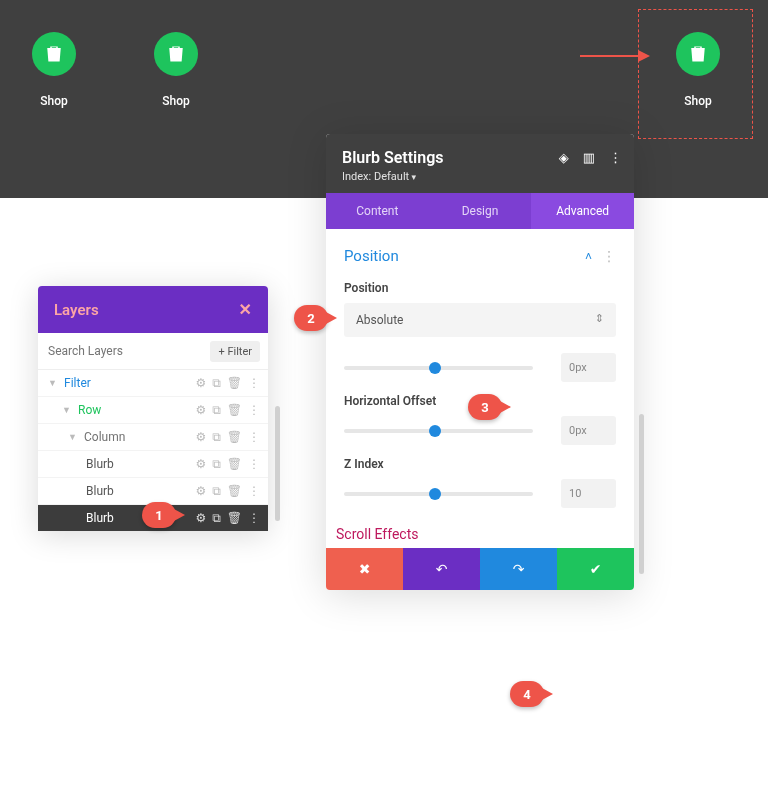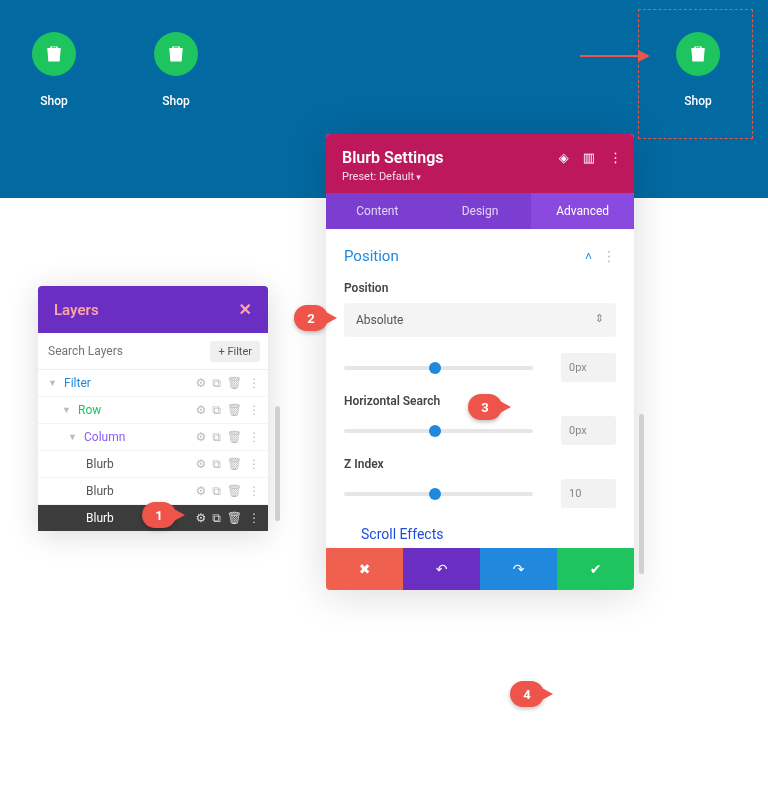--- a/index.html
+++ b/index.html
@@ -1,18 +1,18 @@
 <!DOCTYPE html>
 <html><head>
 <meta charset="utf-8">
 <style>
   * { box-sizing: border-box; margin: 0; padding: 0; font-family: -apple-system, BlinkMacSystemFont, "Segoe UI", Roboto, Arial, sans-serif; }
   body { background: #fff; width: 768px; height: 796px; position: relative; overflow: hidden; }
 
-  .dark-header { background: #0369a1; height: 198px; position: relative; }
+  .dark-header { background: #404040; height: 198px; position: relative; }
   .shop-item { position: absolute; width: 60px; text-align: center; }
   .shop-circle { width: 44px; height: 44px; border-radius: 50%; background: #1ec45d; margin: 0 auto; display: flex; align-items: center; justify-content: center; }
   .shop-circle svg { width: 18px; height: 18px; fill: #fff; }
   .shop-label { color: #fff; font-size: 12px; font-weight: 500; margin-top: 18px; display:block; }
   .dashed-box { position: absolute; border: 1px dashed #ee5449; top: 9px; left: 638px; width: 115px; height: 130px; }
   .red-arrow { position: absolute; top: 55px; left: 580px; width: 60px; height: 2px; background: #ee5449; }
   .red-arrow::after { content: ""; position: absolute; right: -10px; top: -5px; border-left: 12px solid #ee5449; border-top: 6px solid transparent; border-bottom: 6px solid transparent; }
 
   
   .layers-panel { position: absolute; top: 286px; left: 38px; width: 230px; background: #fff; border-radius: 4px; box-shadow: 0 4px 30px rgba(0,0,0,0.15); z-index: 5; }
@@ -21,29 +21,29 @@
   .layers-search { display: flex; align-items: center; padding: 7px 8px; border-bottom: 1px solid #eee; }
   .layers-search input { flex: 1; border: none; outline: none; font-size: 12px; color: #ec4899; padding: 4px 2px; }
   .filter-btn { background: #efefef; border: none; font-size: 11px; color: #555; padding: 4px 8px; border-radius: 3px; cursor: pointer; }
   .tree-row { display: flex; align-items: center; font-size: 12px; padding: 6px 8px 6px 10px; border-bottom: 1px solid #f3f3f3; color: #555; }
   .tree-row .caret { font-size: 9px; color: #bbb; margin-right: 6px; width: 10px; }
   .tree-row .row-label { flex: 1; }
   .tree-row .row-icons { color: #bbb; display: flex; gap: 6px; font-size: 12px; }
   .tree-row.section .row-label { color: #2089de; }
   .tree-row.row-green .row-label { color: #1ec45d; }
   .tree-row.column { padding-left: 30px; color: #999; }
-  .tree-row.column .row-label { color: #8b5cf6; }
+  .tree-row.column .row-label { color: #737373; }
   .tree-row.blurb { padding-left: 48px; }
   .tree-row.blurb-dark { background: #3c3c3c; color: #fff; border-bottom: none; }
   .tree-row.blurb-dark .row-icons { color: #ddd; }
   .layers-scroll-track { position: absolute; right: -12px; top: 120px; width: 5px; height: 115px; background: #d0d0d0; border-radius: 3px; }
 
   
   .settings-panel { position: absolute; top: 134px; left: 326px; width: 308px; background: #fff; border-radius: 4px; box-shadow: 0 4px 40px rgba(0,0,0,0.15); z-index: 4; }
-  .settings-head { background: #be185d; color: #fff; padding: 14px 16px 10px; border-radius: 4px 4px 0 0; position: relative; }
+  .settings-head { background: #404040; color: #fff; padding: 14px 16px 10px; border-radius: 4px 4px 0 0; position: relative; }
   .settings-title { font-size: 16px; font-weight: 600; }
   .settings-preset { font-size: 11px; opacity: 0.85; margin-top: 3px; }
   .settings-preset::after { content: " ▾"; font-size: 9px; }
   .settings-head-icons { position: absolute; right: 12px; top: 16px; display: flex; gap: 14px; align-items: center; }
   .settings-head-icons span { cursor: pointer; font-size: 13px; }
   .tabs { display: flex; background: #7c3ed1; }
   .tab { flex: 1; text-align: center; padding: 11px 0; font-size: 12px; color: #e3d4f7; cursor: pointer; }
   .tab.active { background: #8a4ae0; color: #fff; }
   .section-title { color: #2089de; font-size: 15px; padding: 18px 18px 6px; display: flex; justify-content: space-between; align-items: center; }
   .section-title .caret-up { color: #2089de; font-size: 12px; }
@@ -64,21 +64,21 @@
   .anchor.bm { bottom: -5px; left: 50px; }
   .anchor.br { bottom: -5px; right: -5px; }
 
   .slider-row { display: flex; align-items: center; gap: 28px; margin-top: 4px; }
   .slider-track { flex: 1; height: 4px; background: #e6e6e6; border-radius: 2px; position: relative; }
   .slider-thumb { position: absolute; width: 12px; height: 12px; border-radius: 50%; background: #2089de; top: -4px; }
   .slider-val { width: 55px; background: #f2f2f2; border: none; font-size: 11px; color: #888; padding: 8px 8px; border-radius: 3px; text-align: left; }
 
   .settings-scroll-track { position: absolute; right: -10px; top: 280px; width: 5px; height: 160px; background: #d0d0d0; border-radius: 3px; }
 
-  .faded-next { color: #1d4ed8; font-size: 14px; padding: 16px 35px 6px; }
+  .faded-next { color: #be185d; font-size: 14px; padding: 16px 10px 6px; }
 
   .action-bar { display: flex; }
   .action-btn { flex: 1; height: 42px; display: flex; align-items: center; justify-content: center; color: #fff; cursor: pointer; font-size: 14px; }
   .act-cancel { background: #ef604f; border-radius: 0 0 0 4px; }
   .act-undo { background: #6b2ec3; }
   .act-redo { background: #2089de; }
   .act-save { background: #1ec45d; border-radius: 0 0 4px 0; }
 
   
   .callout { position: absolute; z-index: 20; }
@@ -182,21 +182,21 @@
         <span>🗑</span>
         <span>⋮</span>
       </span>
   </div>
   <div class="layers-scroll-track"></div>
 </div>
 
 <div class="settings-panel">
   <div class="settings-head">
     <div class="settings-title">Blurb Settings</div>
-    <div class="settings-preset">Preset: Default</div>
+    <div class="settings-preset">Index: Default</div>
     <div class="settings-head-icons">
       <span>◈</span>
       <span>▥</span>
       <span>⋮</span>
     </div>
   </div>
   <div class="tabs">
     <div class="tab">Content</div>
     <div class="tab">Design</div>
     <div class="tab active">Advanced</div>
@@ -216,21 +216,21 @@
   <div class="field">
     <div class="slider-row">
       <div class="slider-track">
           <div class="slider-thumb" style="left:45%"></div>
         </div>
       <input class="slider-val" value="0px" style="">
     </div>
   </div>
 
   <div class="field">
-    <span class="field-label">Horizontal Search</span>
+    <span class="field-label">Horizontal Offset</span>
     <div class="slider-row">
       <div class="slider-track">
           <div class="slider-thumb" style="left:45%"></div>
         </div>
       <input class="slider-val" value="0px" style="">
     </div>
   </div>
 
   <div class="field">
     <span class="field-label">Z Index</span>

